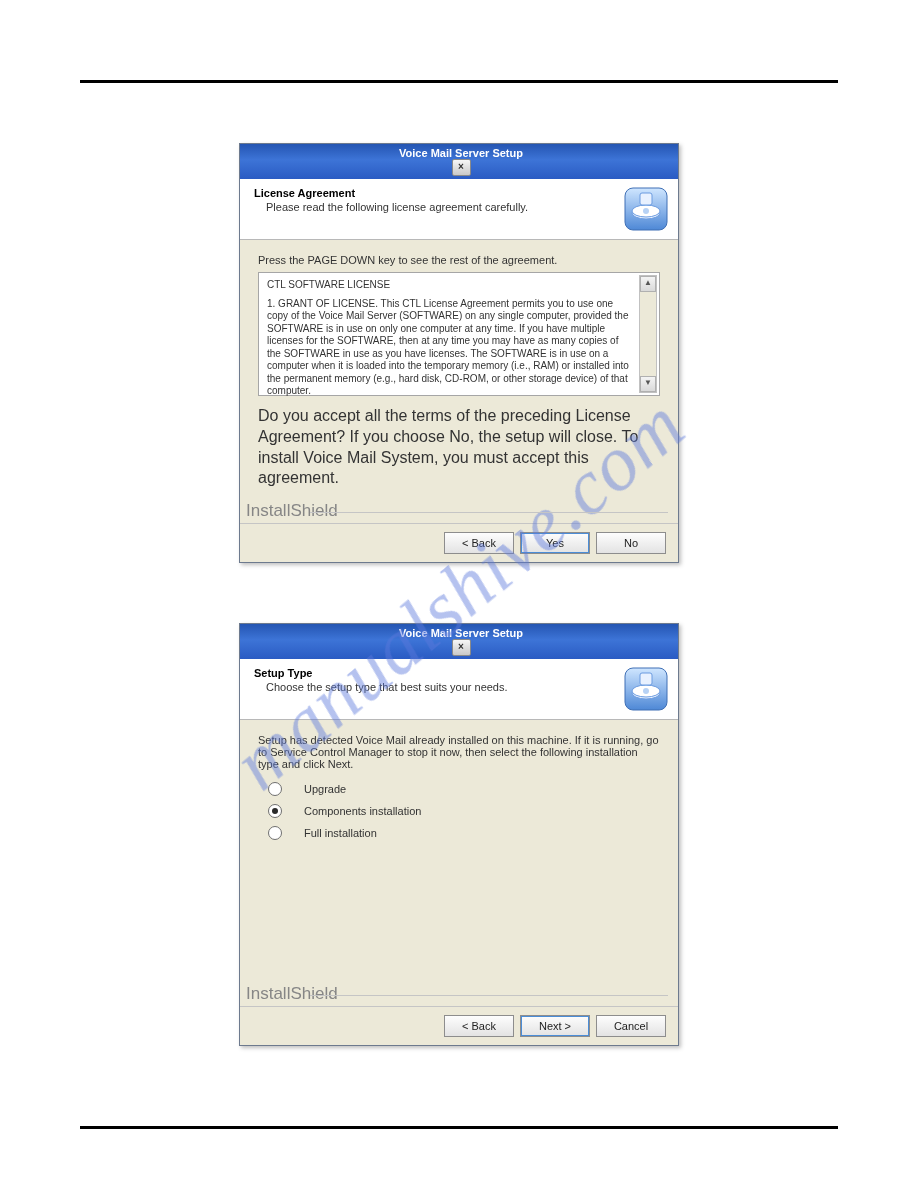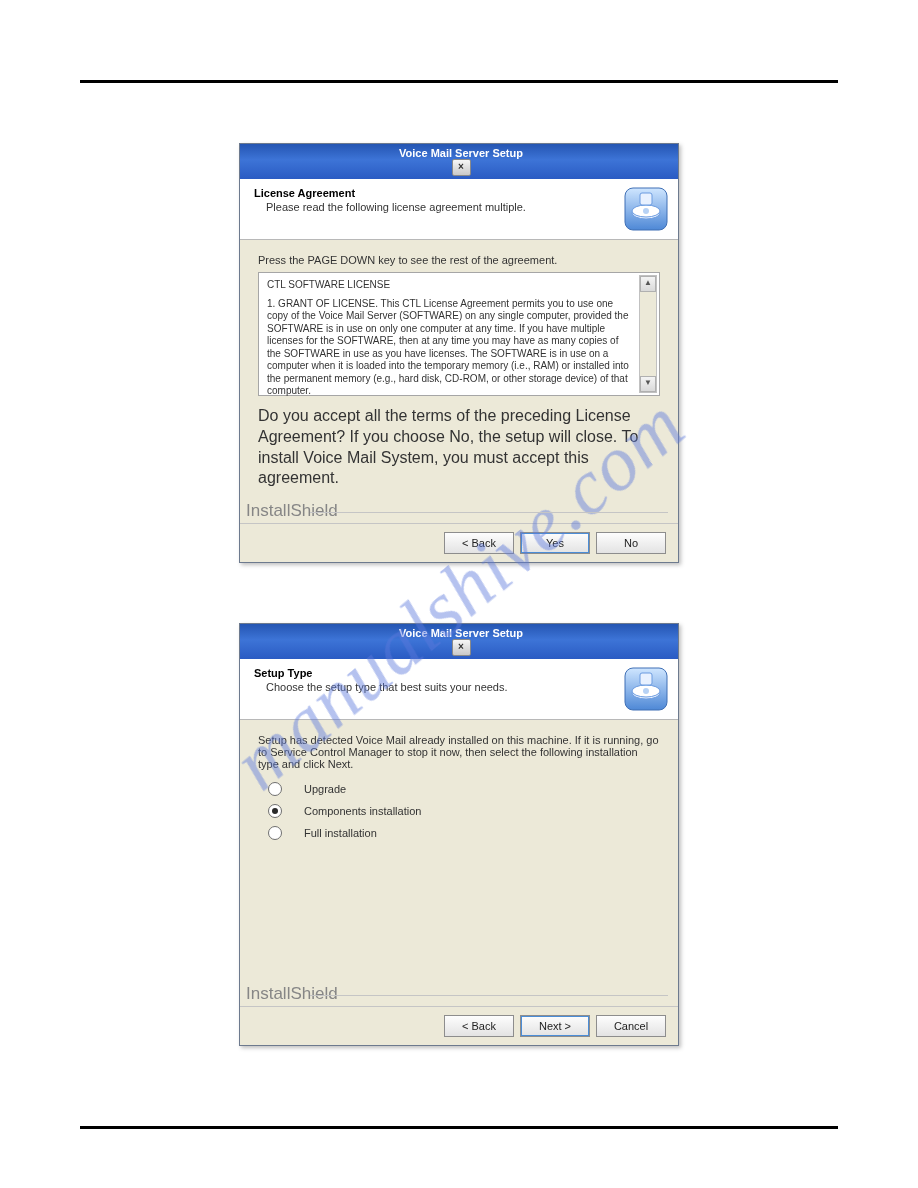--- a/index.html
+++ b/index.html
@@ -216,21 +216,21 @@
   <div class="rule"></div>
 
   <div class="dialog">
     <div class="titlebar">
       <span>Voice Mail Server Setup</span>
       <span class="close-btn">×</span>
     </div>
     <div class="header-band">
       <div class="header-text">
         <div class="h-title">License Agreement</div>
-        <div class="h-sub">Please read the following license agreement multiple.</div>
+        <div class="h-sub">Please read the following license agreement carefully.</div>
       </div>
       <svg class="wizard-icon" viewBox="0 0 44 44">
         <defs>
           <linearGradient id="g1" x1="0" y1="0" x2="0" y2="1">
             <stop offset="0" stop-color="#cfe6ff"></stop>
               <stop offset="1" stop-color="#4e88d6"></stop>
           </linearGradient>
         </defs>
         <rect x="1" y="1" width="42" height="42" rx="8" fill="url(#g1)" stroke="#3f6fb5"></rect>
         <ellipse cx="22" cy="26" rx="14" ry="6" fill="#e8f1ff" stroke="#6a9be0"></ellipse>

